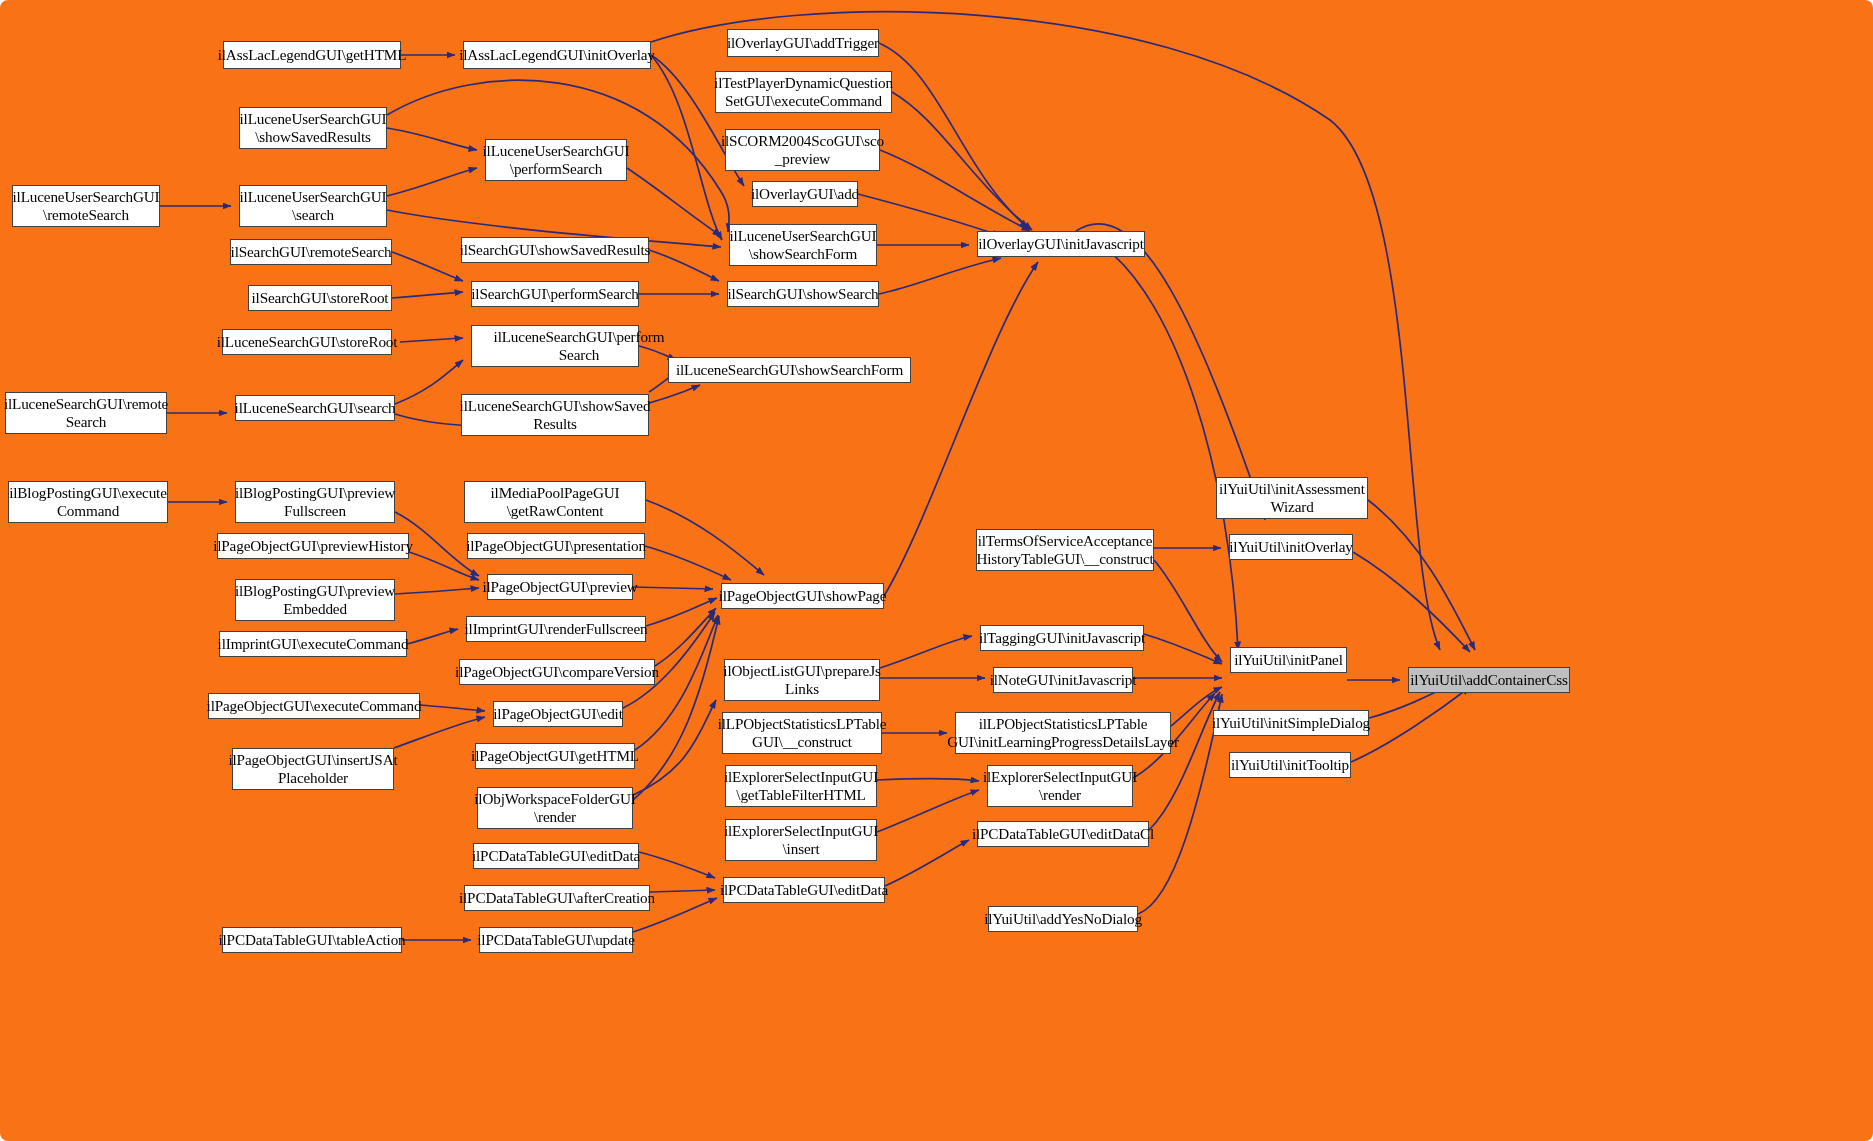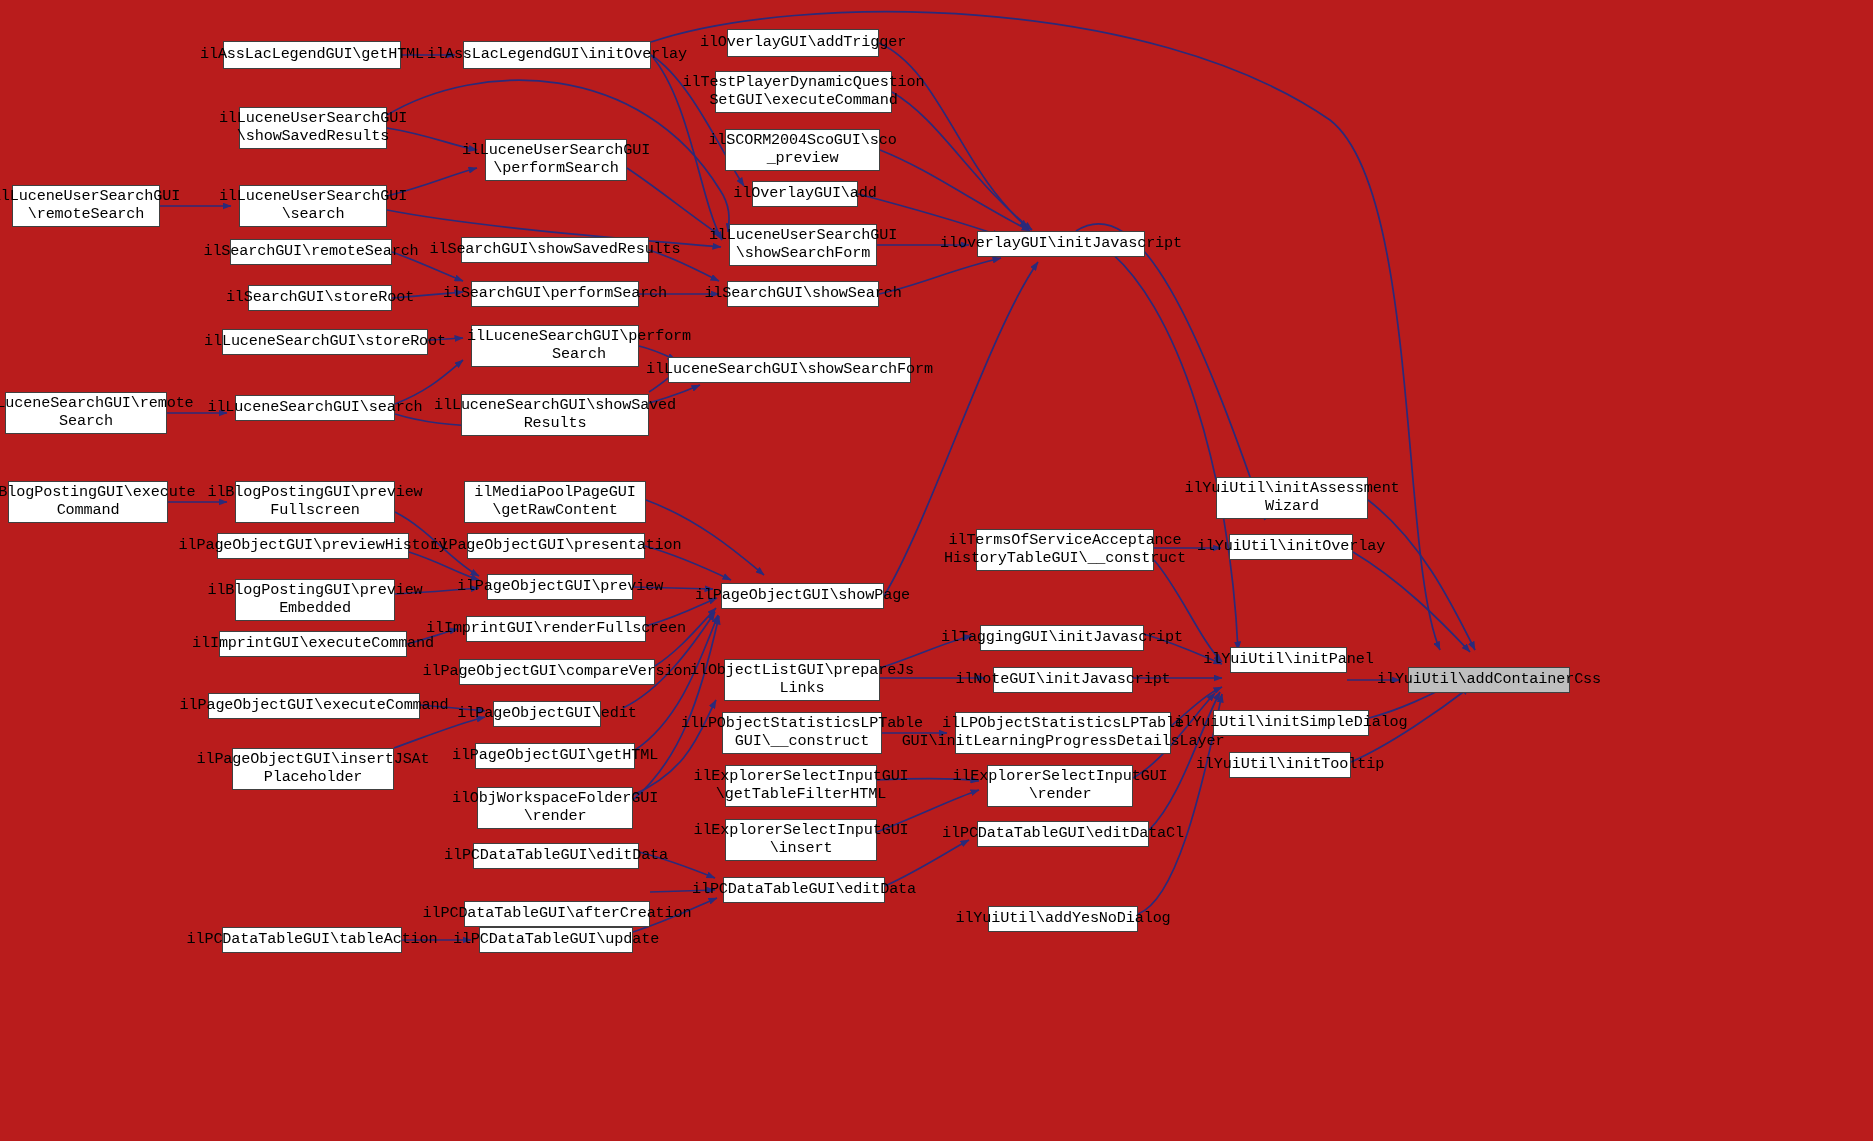--- a/index.html
+++ b/index.html
@@ -1,21 +1,22 @@
 <!DOCTYPE html>
 <html><head>
 <meta charset="utf-8">
 <style>
   html,body{margin:0;padding:0;background:#ffffff;}
   #canvas{
     position:relative;
     width:1873px;height:1141px;
-    background:#b91c1c;
-    font-family:Liberation Mono, monospace;
+    background:#f97316;
+    font-family:Liberation Serif, serif;
     overflow:hidden;
+    border-radius:8px;
   }
   svg#edges{position:absolute;left:0;top:0;width:1873px;height:1141px;pointer-events:none;}
   .node{
     position:absolute;
     box-sizing:border-box;
     border:1.6px solid #404040;
     background:#ffffff;
     color:#000000;
     font-size:15.2px;
     line-height:1.18;
@@ -142,21 +143,21 @@
     <div class="node" style="left: 239px; top: 185px; width: 148px; height: 42px;">ilLuceneUserSearchGUI
 \search</div>
     <div class="node" style="left: 729px; top: 224px; width: 148px; height: 42px;">ilLuceneUserSearchGUI
 \showSearchForm</div>
     <div class="node" style="left: 977px; top: 231px; width: 168px; height: 26px;">ilOverlayGUI\initJavascript</div>
     <div class="node" style="left: 230px; top: 239px; width: 162px; height: 26px;">ilSearchGUI\remoteSearch</div>
     <div class="node" style="left: 461px; top: 237px; width: 188px; height: 26px;">ilSearchGUI\showSavedResults</div>
     <div class="node" style="left: 248px; top: 285px; width: 144px; height: 26px;">ilSearchGUI\storeRoot</div>
     <div class="node" style="left: 471px; top: 281px; width: 168px; height: 26px;">ilSearchGUI\performSearch</div>
     <div class="node" style="left: 727px; top: 281px; width: 152px; height: 26px;">ilSearchGUI\showSearch</div>
-    <div class="node" style="left: 222px; top: 329px; width: 206px; height: 26px;">ilLuceneSearchGUI\storeRoot</div>
+    <div class="node" style="left: 222px; top: 329px; width: 170px; height: 26px;">ilLuceneSearchGUI\storeRoot</div>
     <div class="node" style="left: 471px; top: 325px; width: 168px; height: 42px; padding-left: 48px;">ilLuceneSearchGUI\perform
 Search</div>
     <div class="node" style="left: 668px; top: 357px; width: 243px; height: 26px;">ilLuceneSearchGUI\showSearchForm</div>
     <div class="node" style="left: 461px; top: 379px; width: 188px; height: 42px; margin-top: 15px;">ilLuceneSearchGUI\showSaved
 Results</div>
     <div class="node" style="left: 5px; top: 392px; width: 162px; height: 42px;">ilLuceneSearchGUI\remote
 Search</div>
     <div class="node" style="left: 235px; top: 395px; width: 160px; height: 26px;">ilLuceneSearchGUI\search</div>
     <div class="node" style="left: 8px; top: 481px; width: 160px; height: 42px;">ilBlogPostingGUI\execute
 Command</div>
@@ -192,24 +193,24 @@
     <div class="node" style="left: 725px; top: 765px; width: 152px; height: 42px;">ilExplorerSelectInputGUI
 \getTableFilterHTML</div>
     <div class="node" style="left: 987px; top: 765px; width: 146px; height: 42px;">ilExplorerSelectInputGUI
 \render</div>
     <div class="node" style="left: 1229px; top: 752px; width: 122px; height: 26px;">ilYuiUtil\initTooltip</div>
     <div class="node" style="left: 977px; top: 821px; width: 172px; height: 26px;">ilPCDataTableGUI\editDataCl</div>
     <div class="node" style="left: 725px; top: 819px; width: 152px; height: 42px;">ilExplorerSelectInputGUI
 \insert</div>
     <div class="node" style="left: 477px; top: 787px; width: 156px; height: 42px;">ilObjWorkspaceFolderGUI
 \render</div>
-    <div class="node" style="left: 493px; top: 701px; width: 108px; height: 26px;">ilPageObjectGUI\edit</div>
+    <div class="node" style="left: 493px; top: 701px; width: 130px; height: 26px;">ilPageObjectGUI\edit</div>
     <div class="node" style="left: 208px; top: 693px; width: 212px; height: 26px;">ilPageObjectGUI\executeCommand</div>
     <div class="node" style="left: 232px; top: 748px; width: 162px; height: 42px;">ilPageObjectGUI\insertJSAt
 Placeholder</div>
     <div class="node" style="left: 475px; top: 743px; width: 160px; height: 26px;">ilPageObjectGUI\getHTML</div>
     <div class="node" style="left: 473px; top: 843px; width: 166px; height: 26px;">ilPCDataTableGUI\editData</div>
-    <div class="node" style="left: 464px; top: 885px; width: 186px; height: 26px; margin-top: 16px;">ilPCDataTableGUI\afterCreation</div>
+    <div class="node" style="left: 464px; top: 885px; width: 186px; height: 26px;">ilPCDataTableGUI\afterCreation</div>
     <div class="node" style="left: 723px; top: 877px; width: 162px; height: 26px;">ilPCDataTableGUI\editData</div>
     <div class="node" style="left: 222px; top: 927px; width: 180px; height: 26px;">ilPCDataTableGUI\tableAction</div>
     <div class="node" style="left: 479px; top: 927px; width: 154px; height: 26px;">ilPCDataTableGUI\update</div>
     <div class="node" style="left: 988px; top: 906px; width: 150px; height: 26px;">ilYuiUtil\addYesNoDialog</div>
   </div>
 
 </body></html>

